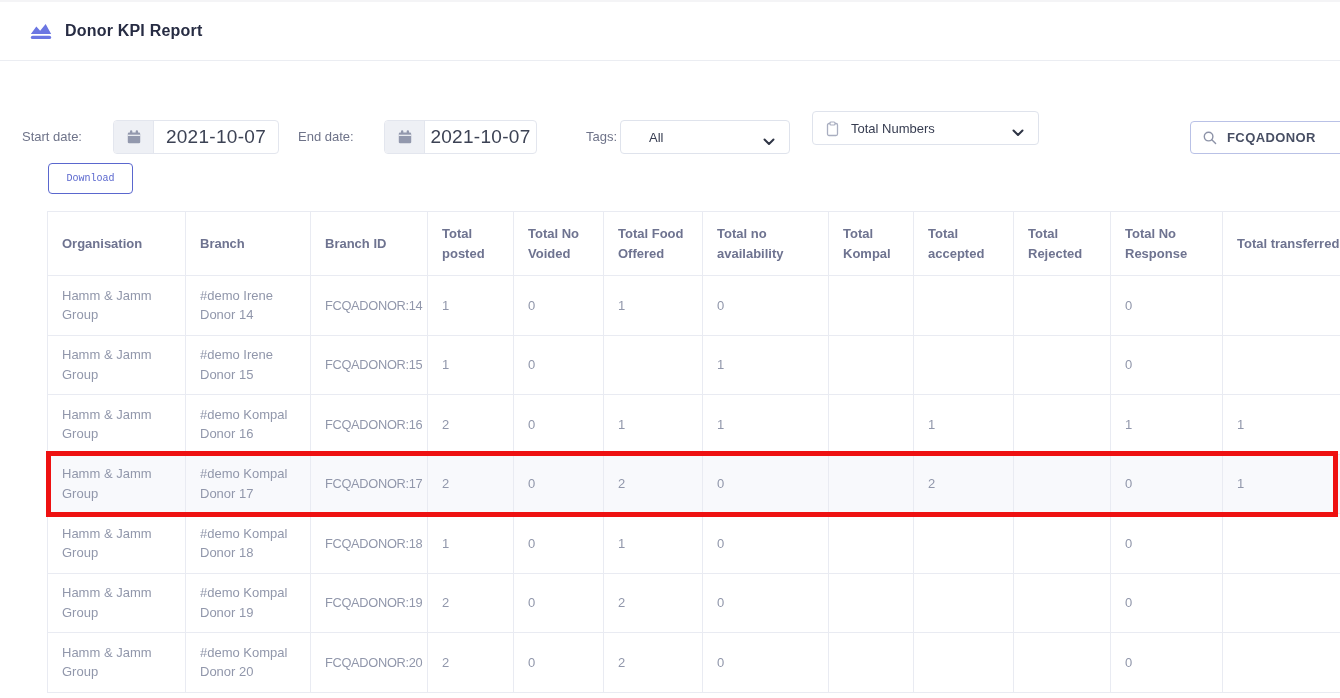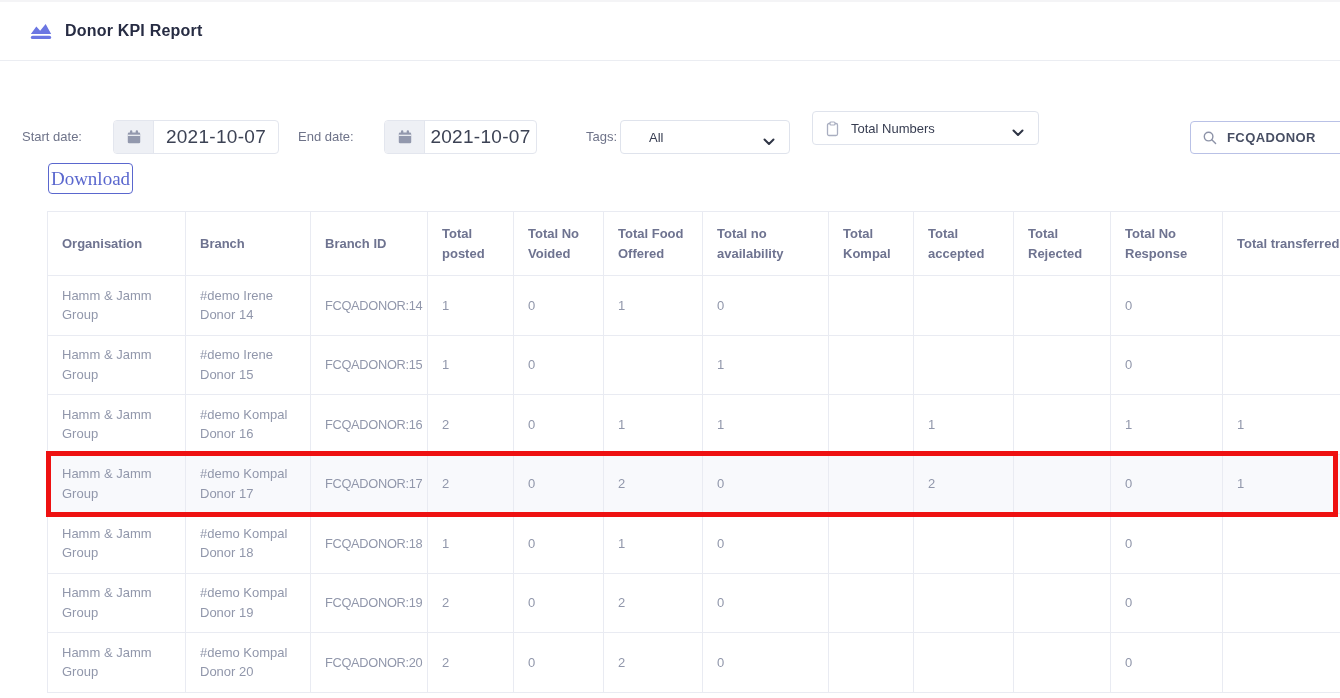--- a/index.html
+++ b/index.html
@@ -102,22 +102,22 @@
   }
 
   .download-btn {
     position: absolute;
     left: 48px; top: 163px;
     width: 85px; height: 31px;
     background: #fff;
     border: 1px solid #5a67ce;
     border-radius: 4px;
     color: #5a67ce;
-    font-size: 19px;
-    font-family: Liberation Serif, serif;
+    font-size: 10px;
+    font-family: Liberation Mono, monospace;
     cursor: pointer;
   }
 
   
   .table-wrap {
     position: absolute;
     left: 47px; top: 211px;
     width: 1306px;
   }
   table#kpi-table {

